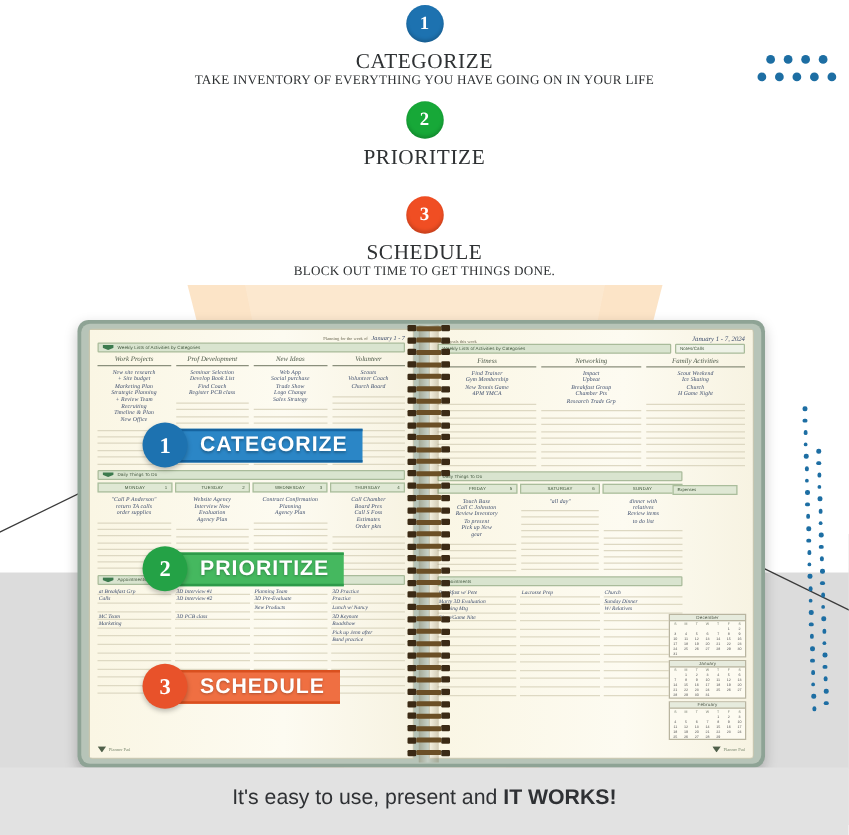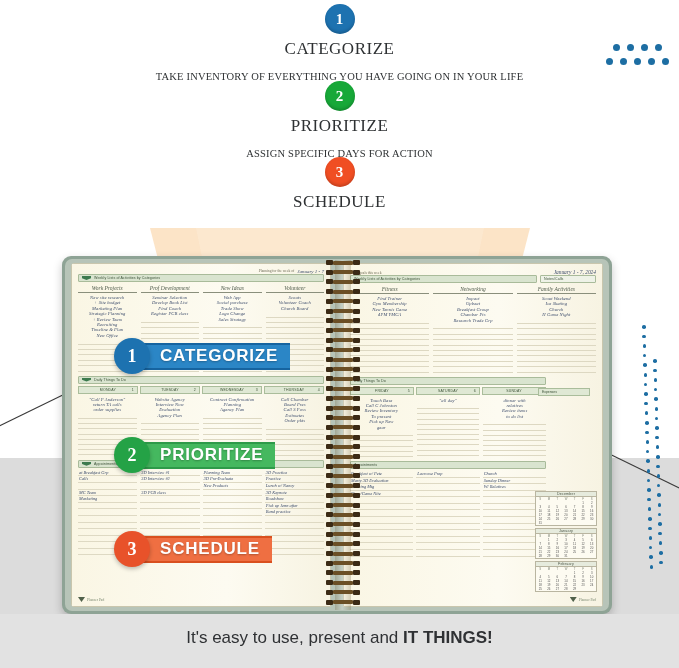--- a/index.html
+++ b/index.html
@@ -28,21 +28,21 @@
   .badge.b2 { background: #17a838; box-shadow: inset 0 -2px 3px rgba(0,0,0,.18); }
   .badge.b3 { background: #f04e23; box-shadow: inset 0 -2px 3px rgba(0,0,0,.18); }
   .step-title {
     font-family: "Liberation Serif", serif;
     font-size: 17px; letter-spacing: .5px; color: #2e3133;
     margin-top: 5px;
   }
   .step-sub {
     font-family: "Liberation Serif", serif;
     font-size: 10.5px; letter-spacing: .2px; color: #2e3133;
-    margin-top: 12px;
+    margin-top: 0;
   }
   #step1 { position: absolute; top: 4px; }
   #step2 { position: absolute; top: 81px; }
   #step3 { position: absolute; top: 157px; }
 
   
   .dotgrid { position: absolute; top: 44px; left: 600px; z-index: 30; }
   .dotgrid .dot {
     position: absolute; width: 7px; height: 7px; border-radius: 50%;
     background: #1d6ea3;
@@ -254,25 +254,25 @@
 
 <div class="steps">
   <div class="step" id="step1">
     <div class="badge b1">1</div>
     <div class="step-title">CATEGORIZE</div>
     <div class="step-sub">TAKE INVENTORY OF EVERYTHING YOU HAVE GOING ON IN YOUR LIFE</div>
   </div>
   <div class="step" id="step2">
     <div class="badge b2">2</div>
     <div class="step-title">PRIORITIZE</div>
-    <div class="step-sub">ASSIGN SPECIFIC DAYS FOR ACTION</div>
   </div>
   <div class="step" id="step3">
     <div class="badge b3">3</div>
     <div class="step-title">SCHEDULE</div>
+    <div class="step-sub">BLOCK OUT TIME TO GET THINGS DONE.</div>
   </div>
 </div>
 
 <div class="dotgrid" id="dotgrid">
     <span class="dot" style="left: 13px; top: 0px;"></span>
     <span class="dot" style="left: 27px; top: 0px;"></span>
     <span class="dot" style="left: 41px; top: 0px;"></span>
     <span class="dot" style="left: 55px; top: 0px;"></span>
     <span class="dot" style="left: 6px; top: 14px;"></span>
     <span class="dot" style="left: 20px; top: 14px;"></span>
@@ -1209,14 +1209,14 @@
   <div class="c-circle">2</div>
   <div class="c-band">PRIORITIZE</div>
 </div>
 <div class="callout" id="cb3" style="left:114px;top:531px;">
   <div class="c-circle">3</div>
   <div class="c-band">SCHEDULE</div>
 </div>
 
 <div class="bottom-band"></div>
 <div class="caption">
-  <span>It's easy to use, present and </span><b>IT THINGS!</b>
+  <span>It's easy to use, present and </span><b>IT WORKS!</b>
 </div>
 
 </body></html>

